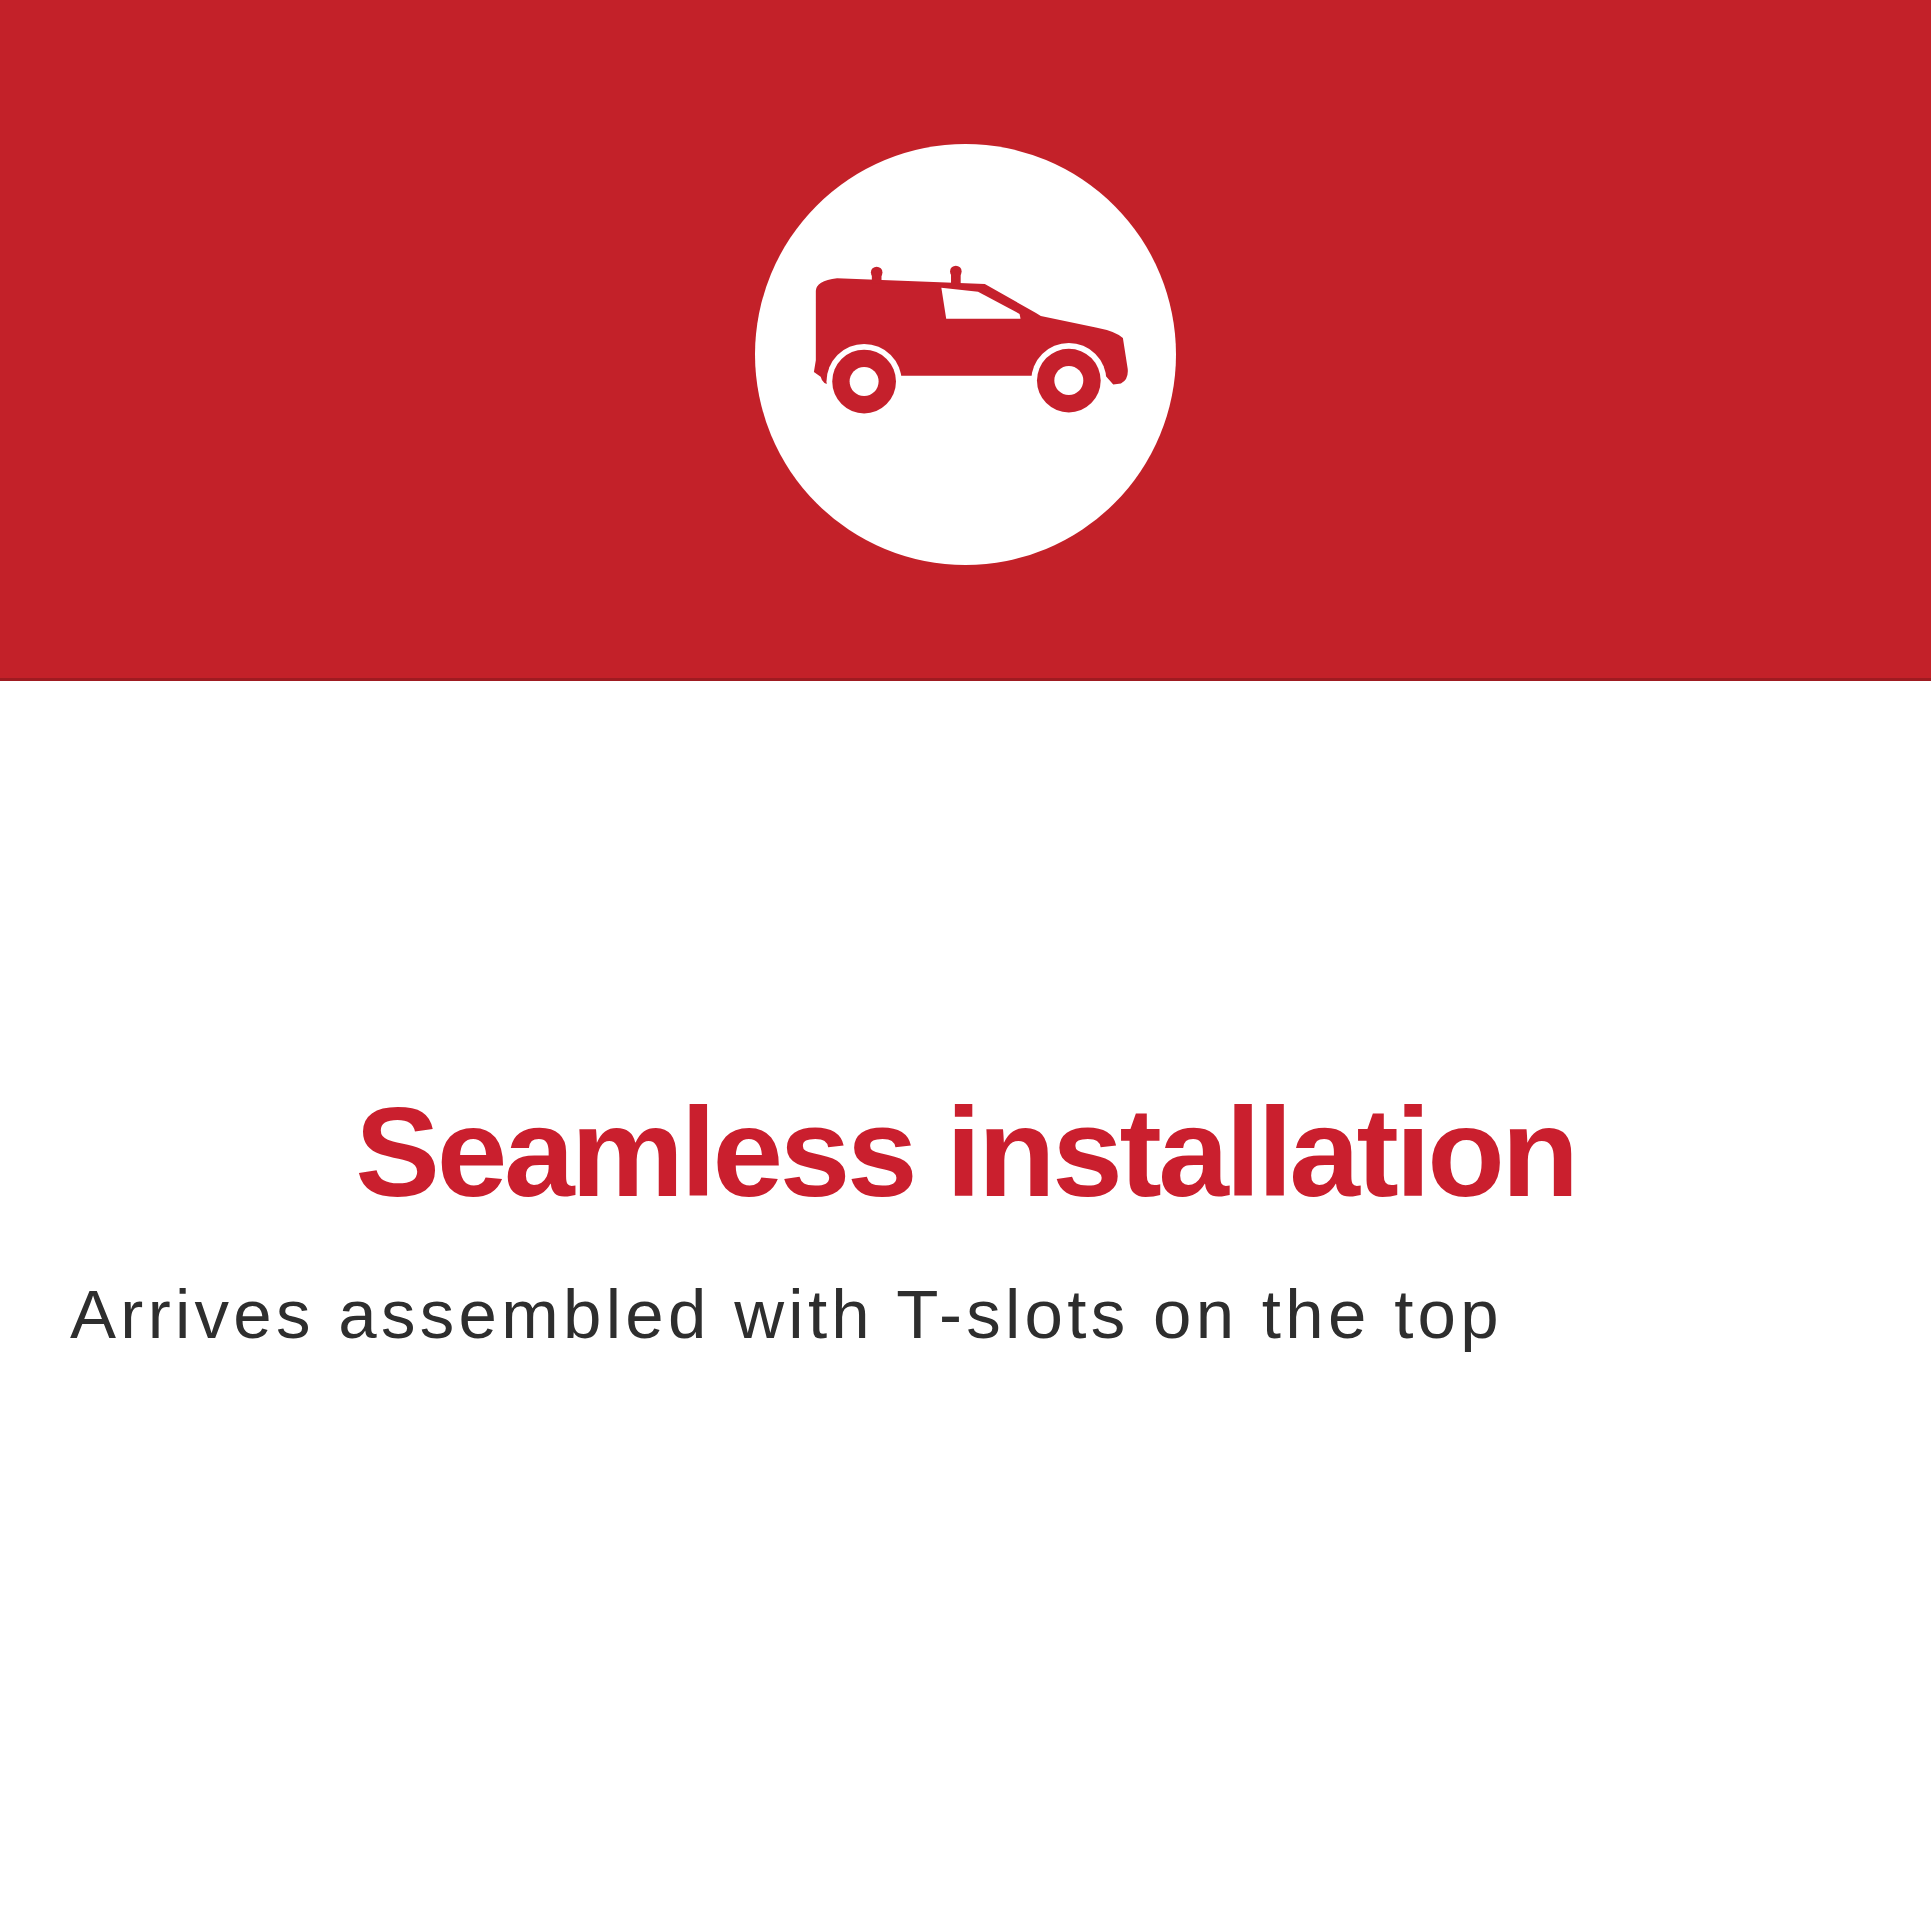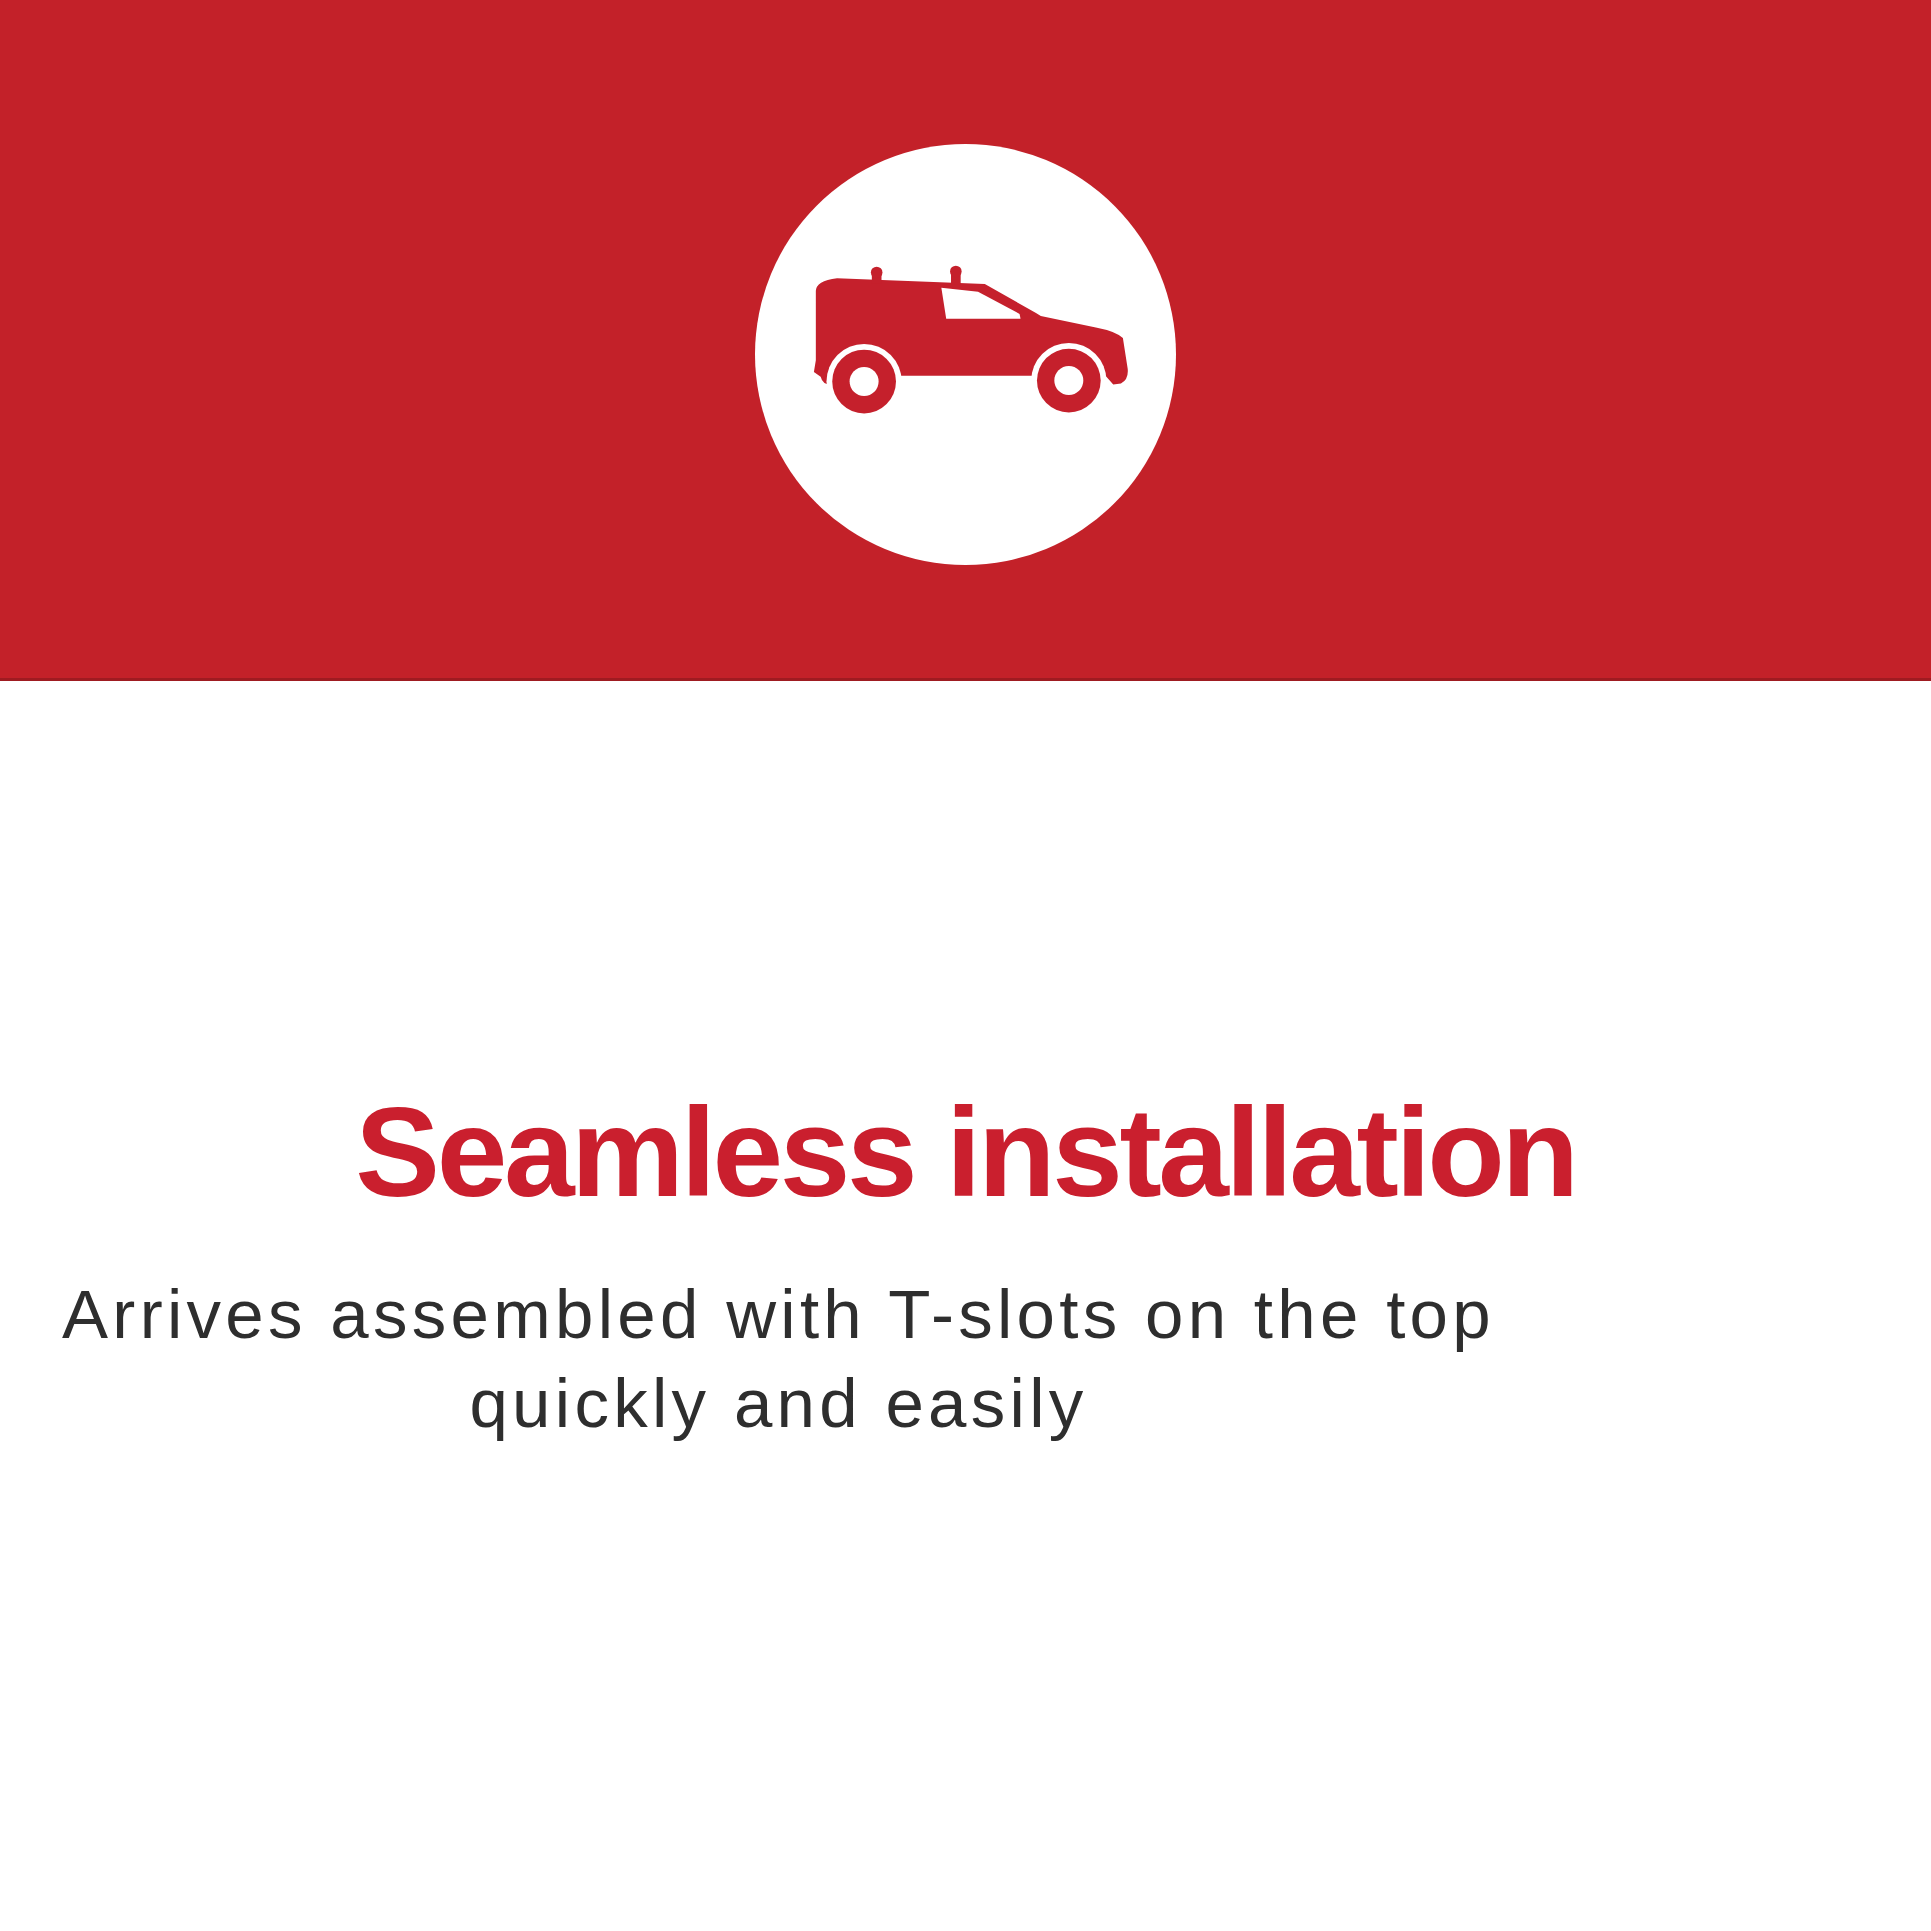--- a/index.html
+++ b/index.html
@@ -51,21 +51,21 @@
     font-size: 127px;
     line-height: 1;
     letter-spacing: -3.4px;
     color: var(--heading-red, #ca1f2e);
     white-space: nowrap;
   }
 
   
   .body-copy {
     position: absolute;
-    left: 7px;
+    left: 15px;
     top: 1270px;
     width: 1543px;
     margin: 0;
     text-align: center;
     font-family: "Liberation Sans", sans-serif;
     font-weight: normal;
     font-size: 69px;
     line-height: 89px;
     letter-spacing: 4.3px;
     color: var(--body-text, #2e2e2e);
@@ -100,15 +100,14 @@
       <circle class="car-white" cx="113" cy="246" r="15"></circle>
       <circle class="car-white" cx="325" cy="245" r="15"></circle>
     </svg>
   </div>
 </div>
 
 <h1 class="headline">Seamless installation</h1>
 
 <p class="body-copy">
   <span class="line">Arrives assembled with T-slots on the top</span>
-  <span class="line">quickly and easily</span>
 </p>
 
 
 </body></html>

